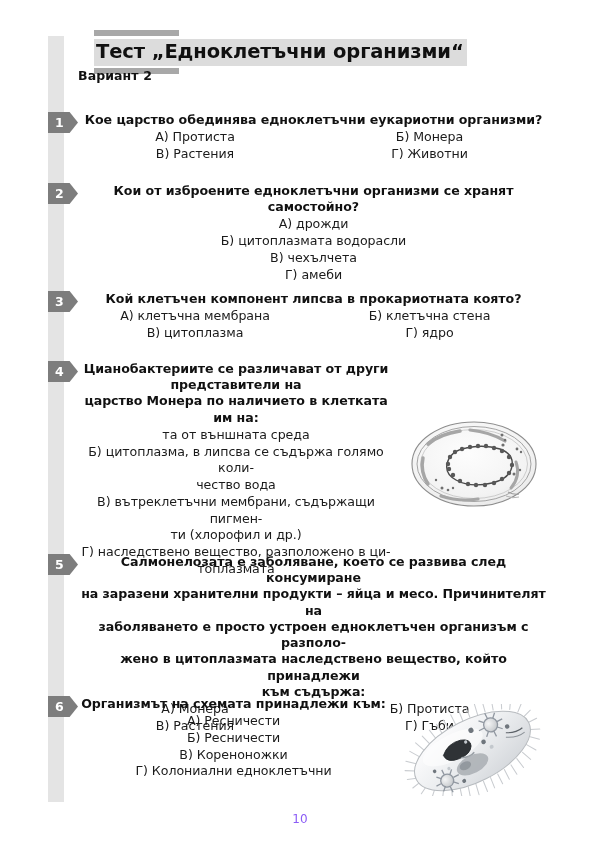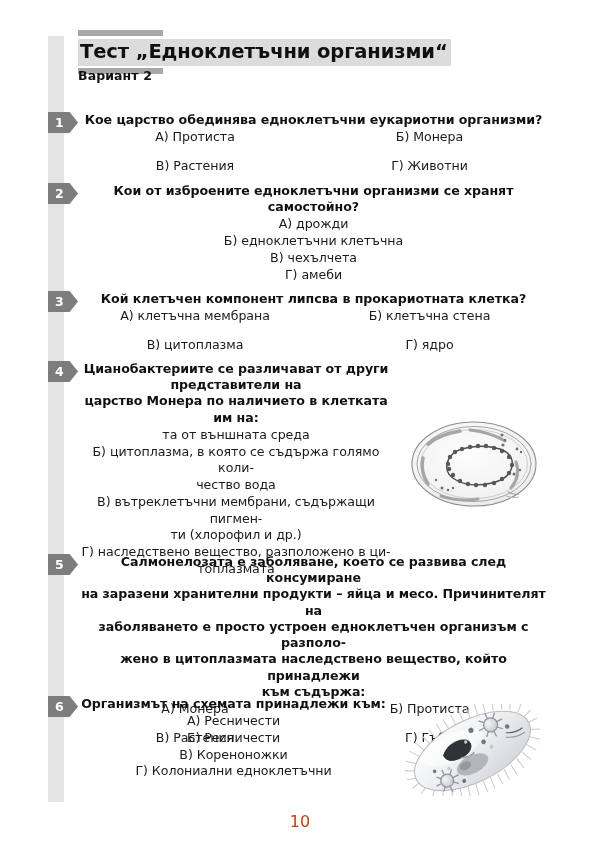--- a/index.html
+++ b/index.html
@@ -28,21 +28,21 @@
     left: 48px;
     top: 36px;
     width: 16px;
     height: 766px;
     background: #e4e4e4;
   }
 
   
   .header {
     position: absolute;
-    left: 78px;
+    left: 94px;
     top: 30px;
     width: 470px;
   }
   .deco-bar {
     height: 6px;
     background: #a8a8a8;
   }
   .deco-bar.top { width: 85px; margin-bottom: 3px; }
   .deco-bar.bottom { width: 85px; margin-top: 2px; }
 
@@ -110,35 +110,35 @@
   }
   .ans {
     font-size: 12.6px;
     line-height: 1.33;
     color: #1b1b1b;
     letter-spacing: -0.05px;
   }
   .ans-grid {
     display: grid;
     grid-template-columns: 232px 1fr;
-    row-gap: 12px;
+    row-gap: 0px;
   }
 
   
   .figure { position: absolute; }
 
   
   .page-number {
     position: absolute;
     left: 0;
     right: 0;
     top: 812px;
     text-align: center;
-    font-size: 16px;
-    color: #c2410c;
+    font-size: 12px;
+    color: #8b5cf6;
   }
 </style>
 </head>
 <body>
 
 <div class="page">
 
   <div class="left-rail"></div>
 
   <div class="header">
@@ -163,50 +163,50 @@
       </div>
     </div>
   </div>
 
   <div class="question" style="top:183px;">
     <div class="qbadge">2</div>
     <div class="qbody">
       <div class="qstem">Кои от изброените едноклетъчни организми се хранят самостойно?</div>
       <div class="answers">
         <div class="ans">А) дрожди</div>
-        <div class="ans">Б) едноклетъчни клетъчна</div>
+        <div class="ans">Б) цитоплазмата водорасли</div>
         <div class="ans">В) чехълчета</div>
         <div class="ans">Г) амеби</div>
       </div>
     </div>
   </div>
 
   <div class="question" style="top:291px;">
     <div class="qbadge">3</div>
     <div class="qbody">
-      <div class="qstem">Кой клетъчен компонент липсва в прокариотната клетка?</div>
+      <div class="qstem">Кой клетъчен компонент липсва в прокариотната която?</div>
       <div class="answers ans-grid">
         <div class="ans">А) клетъчна мембрана</div>
         <div class="ans">Б) клетъчна стена</div>
         <div class="ans">В) цитоплазма</div>
         <div class="ans">Г) ядро</div>
       </div>
     </div>
   </div>
 
   <div class="question" style="top:361px; width:345px;">
     <div class="qbadge">4</div>
     <div class="qbody">
       <div class="qstem">
         <div>Цианобактериите се различават от други представители на</div>
         <div>царство Монера по наличието в клетката им на:</div>
       </div>
       <div class="answers">
         <div class="ans">та от външната среда</div>
-        <div class="ans">Б) цитоплазма, в която се съдържа голямо коли-</div>
+        <div class="ans">Б) цитоплазма, в липсва се съдържа голямо коли-</div>
         <div class="ans">чество вода</div>
         <div class="ans">В) вътреклетъчни мембрани, съдържащи пигмен-</div>
         <div class="ans">ти (хлорофил и др.)</div>
         <div class="ans">Г) наследствено вещество, разположено в ци-</div>
         <div class="ans">топлазмата</div>
       </div>
     </div>
   </div>
 
   <div class="figure" style="left:404px; top:418px; width:140px; height:92px;">

